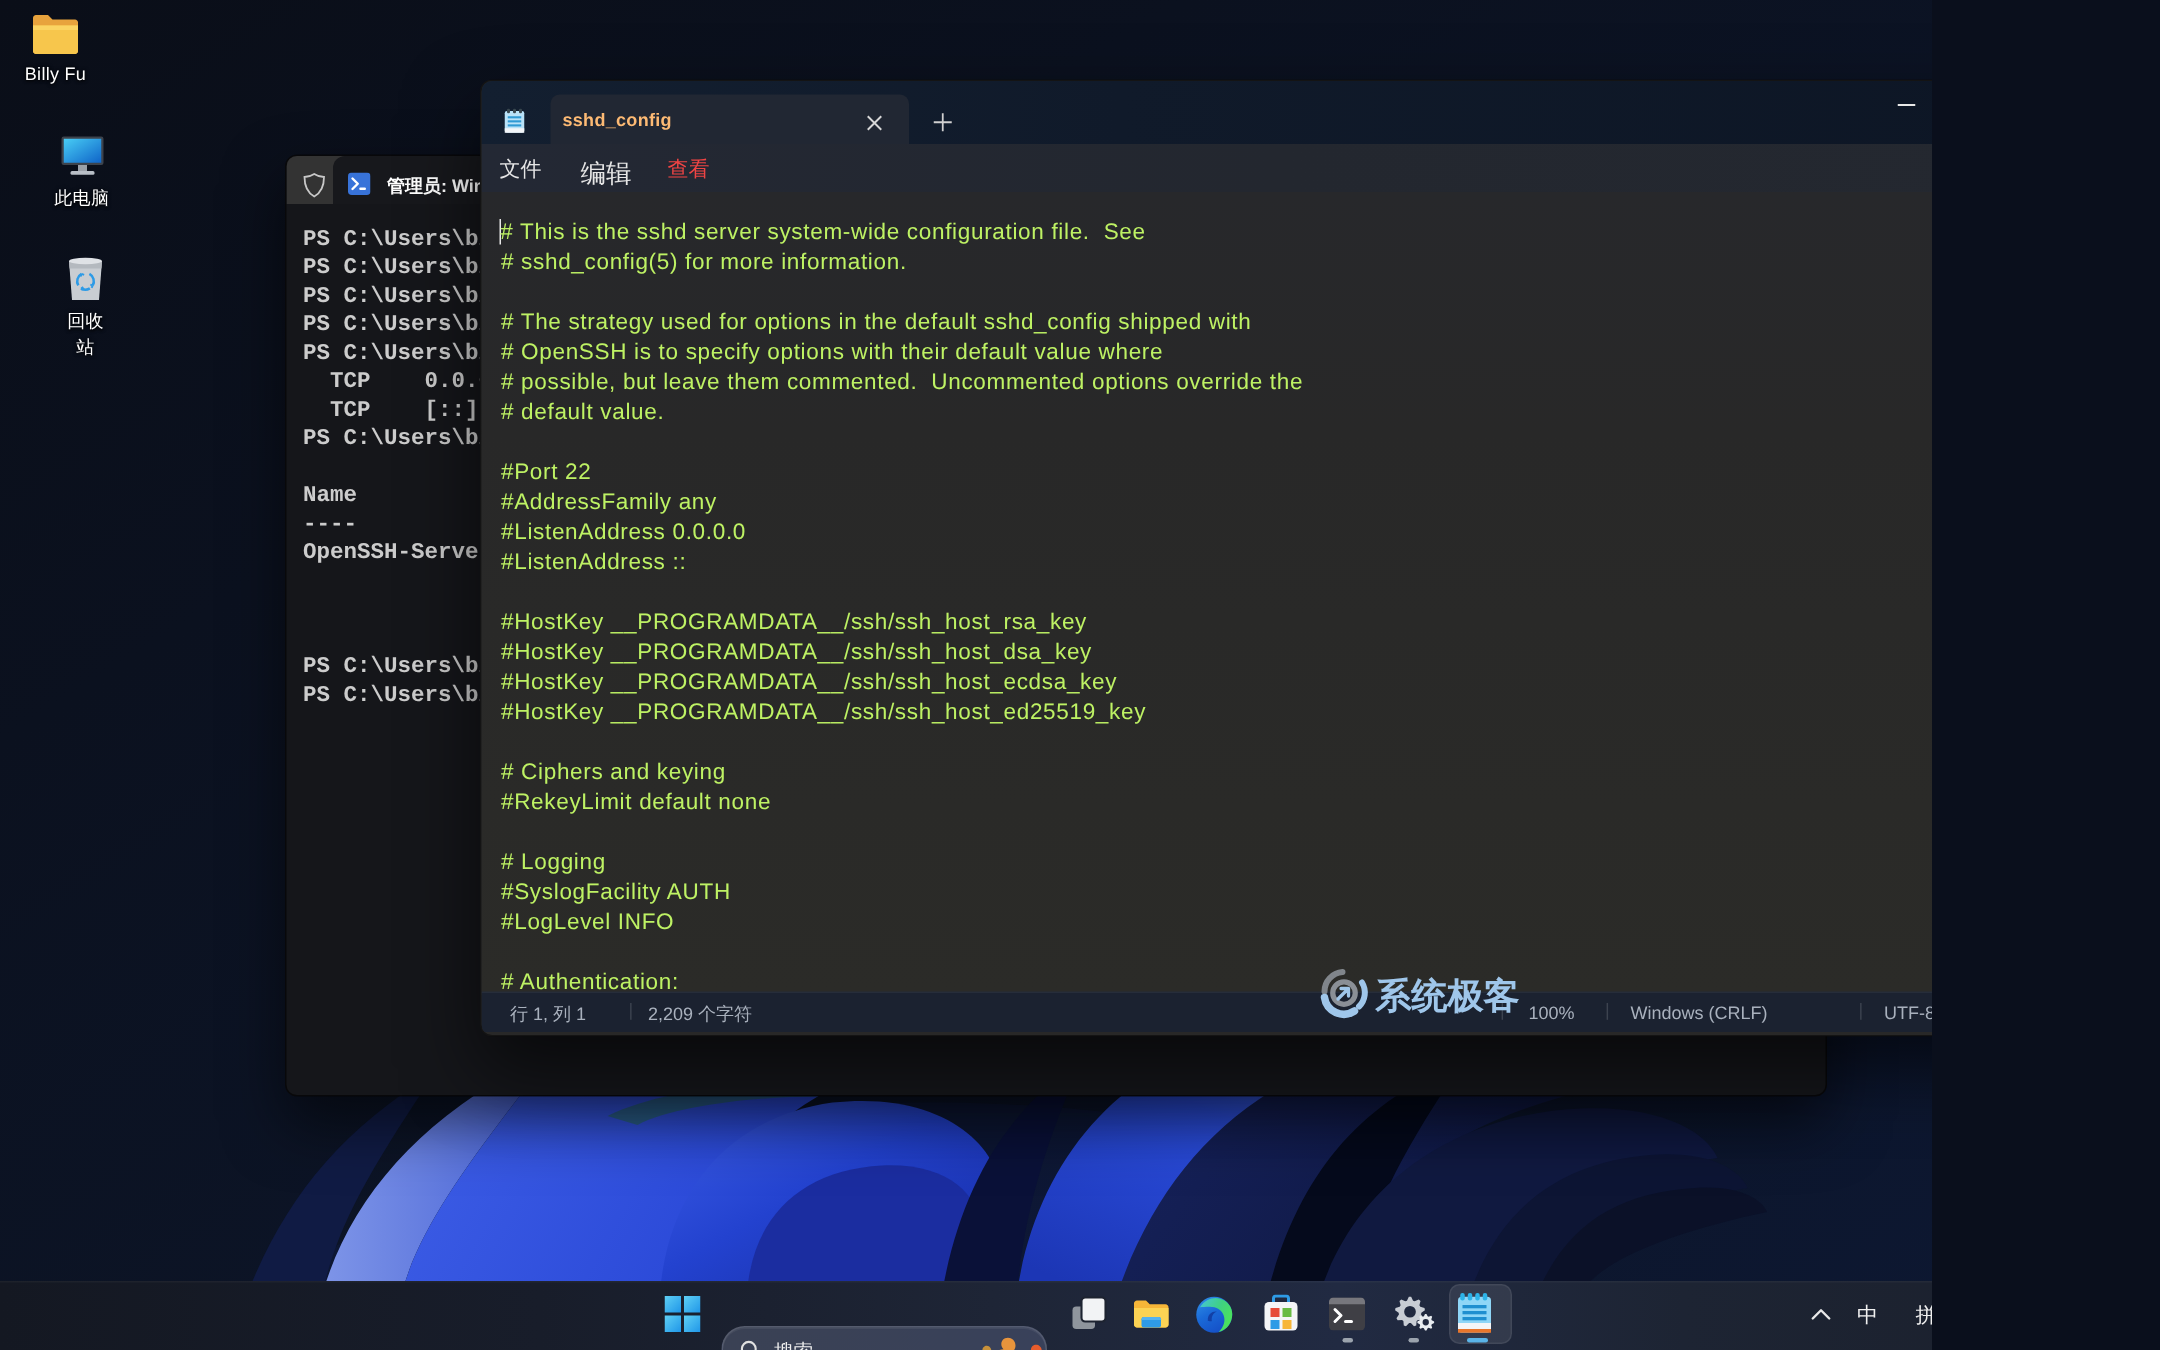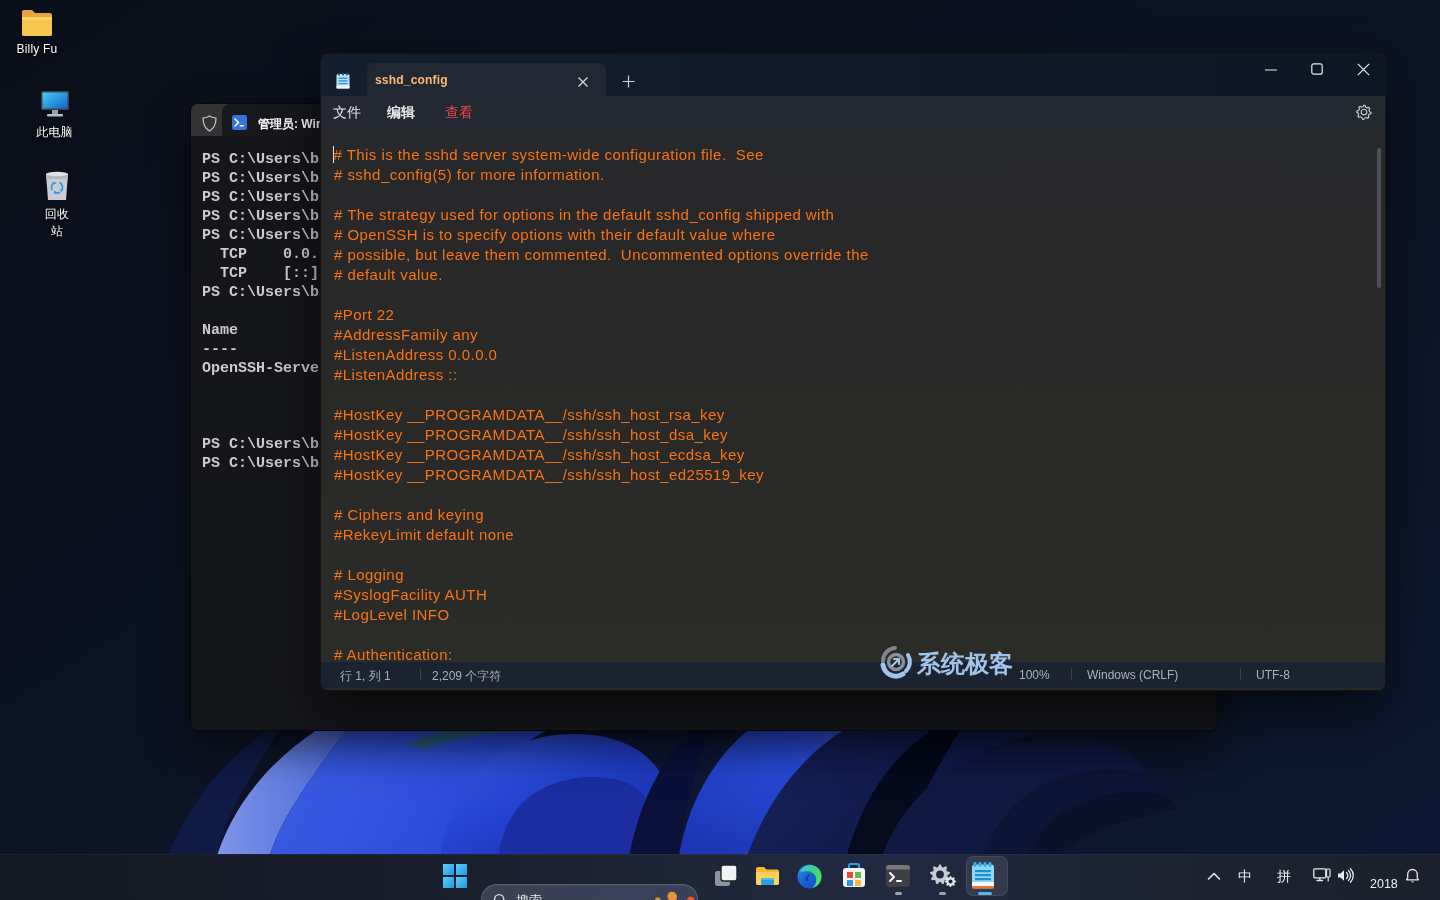--- a/index.html
+++ b/index.html
@@ -1,18 +1,18 @@
 <!DOCTYPE html>
 <html><head>
 <meta charset="utf-8">
 <style>
   * { margin:0; padding:0; box-sizing:border-box; }
   html,body { width:1440px; height:900px; overflow:hidden; background:#0a0f1c;
     font-family:"Liberation Sans", sans-serif; }
-  #screen { position:relative; width:1440px; height:900px; overflow:hidden; }
+  #screen { position:relative; width:1288px; height:900px; overflow:hidden; }
   .abs { position:absolute; }
 
   
   .dicon { position:absolute; width:76px; text-align:center; color:#fff; font-size:12px; }
   .dicon .lbl { display:block; margin-top:4px; text-shadow:0 1px 2px rgba(0,0,0,.9), 0 0 3px rgba(0,0,0,.8); letter-spacing:.2px; }
 
   
   #term { position:absolute; left:190px; top:103px; width:1028px; height:628px;
     border-radius:8px; background:#15161a; box-shadow:0 18px 40px rgba(0,0,0,.55);
     overflow:hidden; border:1px solid rgba(0,0,0,.6); }
@@ -29,21 +29,21 @@
     background:linear-gradient(90deg,#131f30 0%, #101a2a 40%, #0d1625 100%); }
   #np .tab { position:absolute; left:46px; top:9px; width:239px; height:33px;
     background:#212733; border-radius:6px 6px 0 0; }
   #np .menubar { position:absolute; left:0; top:42px; width:100%; height:32px;
     background:linear-gradient(90deg,#232834 0%, #23272f 50%, #242830 100%); color:#e6e6e6; font-size:14px; }
   #np .content { position:absolute; left:0; top:74px; width:100%; height:535px;
     background:linear-gradient(180deg,#27282b 0%, #282828 30%, #2b2b28 100%); }
   #np .status { position:absolute; left:0; bottom:2px; width:100%; height:27px;
     background:#1b2230; border-top:1px solid rgba(255,255,255,.05);
     color:#a9b1bd; font-size:12px; }
-  #np .txt { position:absolute; left:13px; top:71px; color:#f97316; font-size:15px; line-height:20px; white-space:pre; letter-spacing:0.45px; }
+  #np .txt { position:absolute; left:13px; top:71px; color:#bef264; font-size:15px; line-height:20px; white-space:pre; letter-spacing:0.45px; }
 
   
   #taskbar { position:absolute; left:0; top:854px; width:1440px; height:46px;
     background:linear-gradient(90deg, #141822 0%, #181d2a 25%, #1e2536 46%, #212a42 62%, #1d2433 78%, #1b202c 100%);
     border-top:1px solid rgba(255,255,255,.04); }
 </style>
 </head>
 <body>
 <div id="screen">
 
@@ -202,21 +202,21 @@
       </svg>
     <svg class="abs" style="left:990px;top:9px;" width="12" height="12" viewBox="0 0 12 12">
         <rect x="0.8" y="0.8" width="10.4" height="10.4" rx="2" fill="none" stroke="#e8e8e8" stroke-width="1.2"></rect>
       </svg>
     <svg class="abs" style="left:1036px;top:9px;" width="13" height="13" viewBox="0 0 13 13">
         <path d="M0.8,0.8 L12.2,12.2 M12.2,0.8 L0.8,12.2" stroke="#e8e8e8" stroke-width="1.2"></path>
       </svg>
 
     <div class="menubar"></div>
     <span class="abs" style="left:12px;top:50px;color:#e6e6e6;font-size:14px;">文件</span>
-    <span class="abs" style="left:66px;top:50px;color:#e6e6e6;font-size:14px;font-weight:bold;">编辑</span>
+    <span class="abs" style="left:66px;top:50px;color:#e6e6e6;font-size:17px;">编辑</span>
     <span class="abs" style="left:124px;top:50px;color:#ef4444;font-size:14px;">查看</span>
 
     <svg class="abs" style="left:1035px;top:50px;" width="16" height="16" viewBox="0 0 16 16">
       <path d="M8,5.2 A2.8,2.8 0 1 0 8,10.8 A2.8,2.8 0 1 0 8,5.2 Z M8,1.2 L9.2,1.4 L9.7,3.1 L11.2,3.9 L12.9,3.4 L13.8,4.5 L13,6.1 L13.6,7.7 L15,8.5 L14.8,9.7 L13.1,10.2 L12.3,11.7 L12.8,13.4 L11.7,14.3 L10.1,13.5 L8.5,14.1 L7.7,15.5 L6.5,15.3 L6,13.6 L4.5,12.8 L2.8,13.3 L1.9,12.2 L2.7,10.6 L2.1,9 L0.7,8.2 L0.9,7 L2.6,6.5 L3.4,5 L2.9,3.3 L4,2.4 L5.6,3.2 L7.2,2.6 Z" fill="none" stroke="#cdd2d8" stroke-width="1.1"></path>
     </svg>
 
     <div class="content"></div>
     <div class="txt">
 <span style="border-left:1.5px solid #e8e8e8;margin-left:-1.5px;"># This is the sshd server system-wide configuration file.  See</span>
 # sshd_config(5) for more information.

